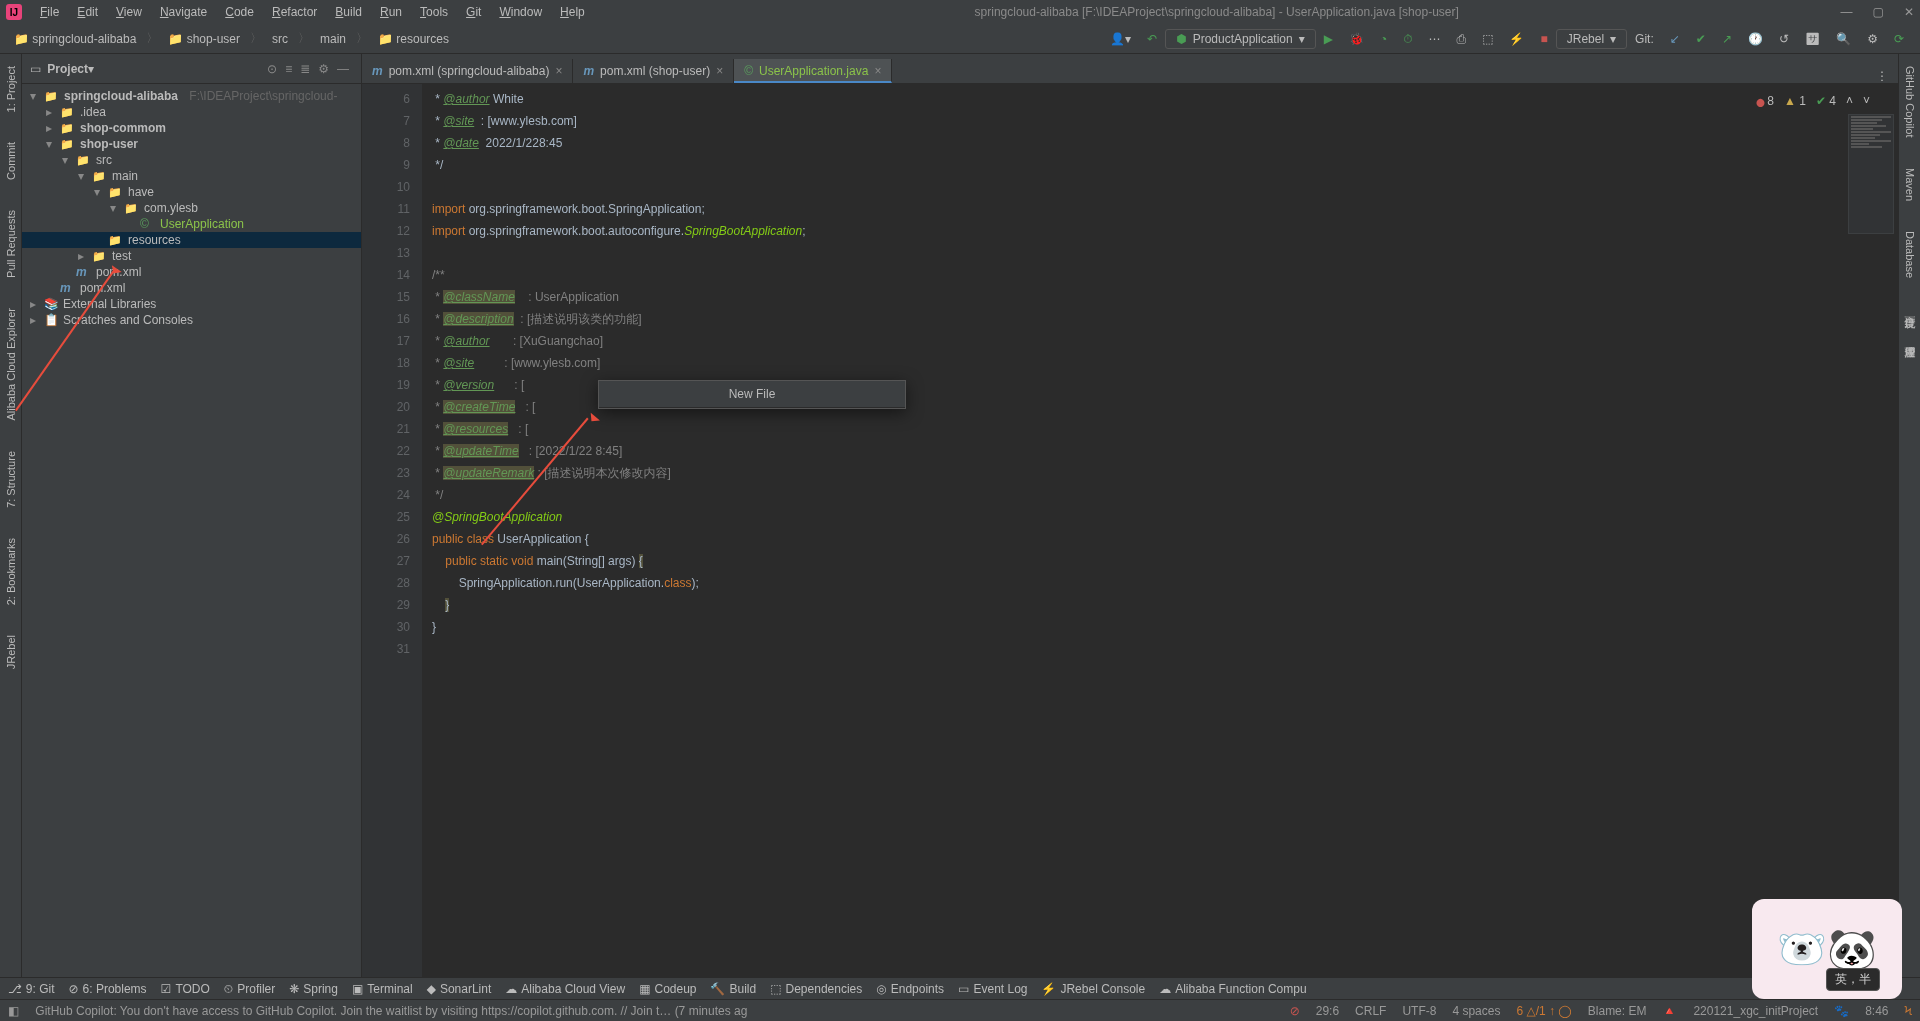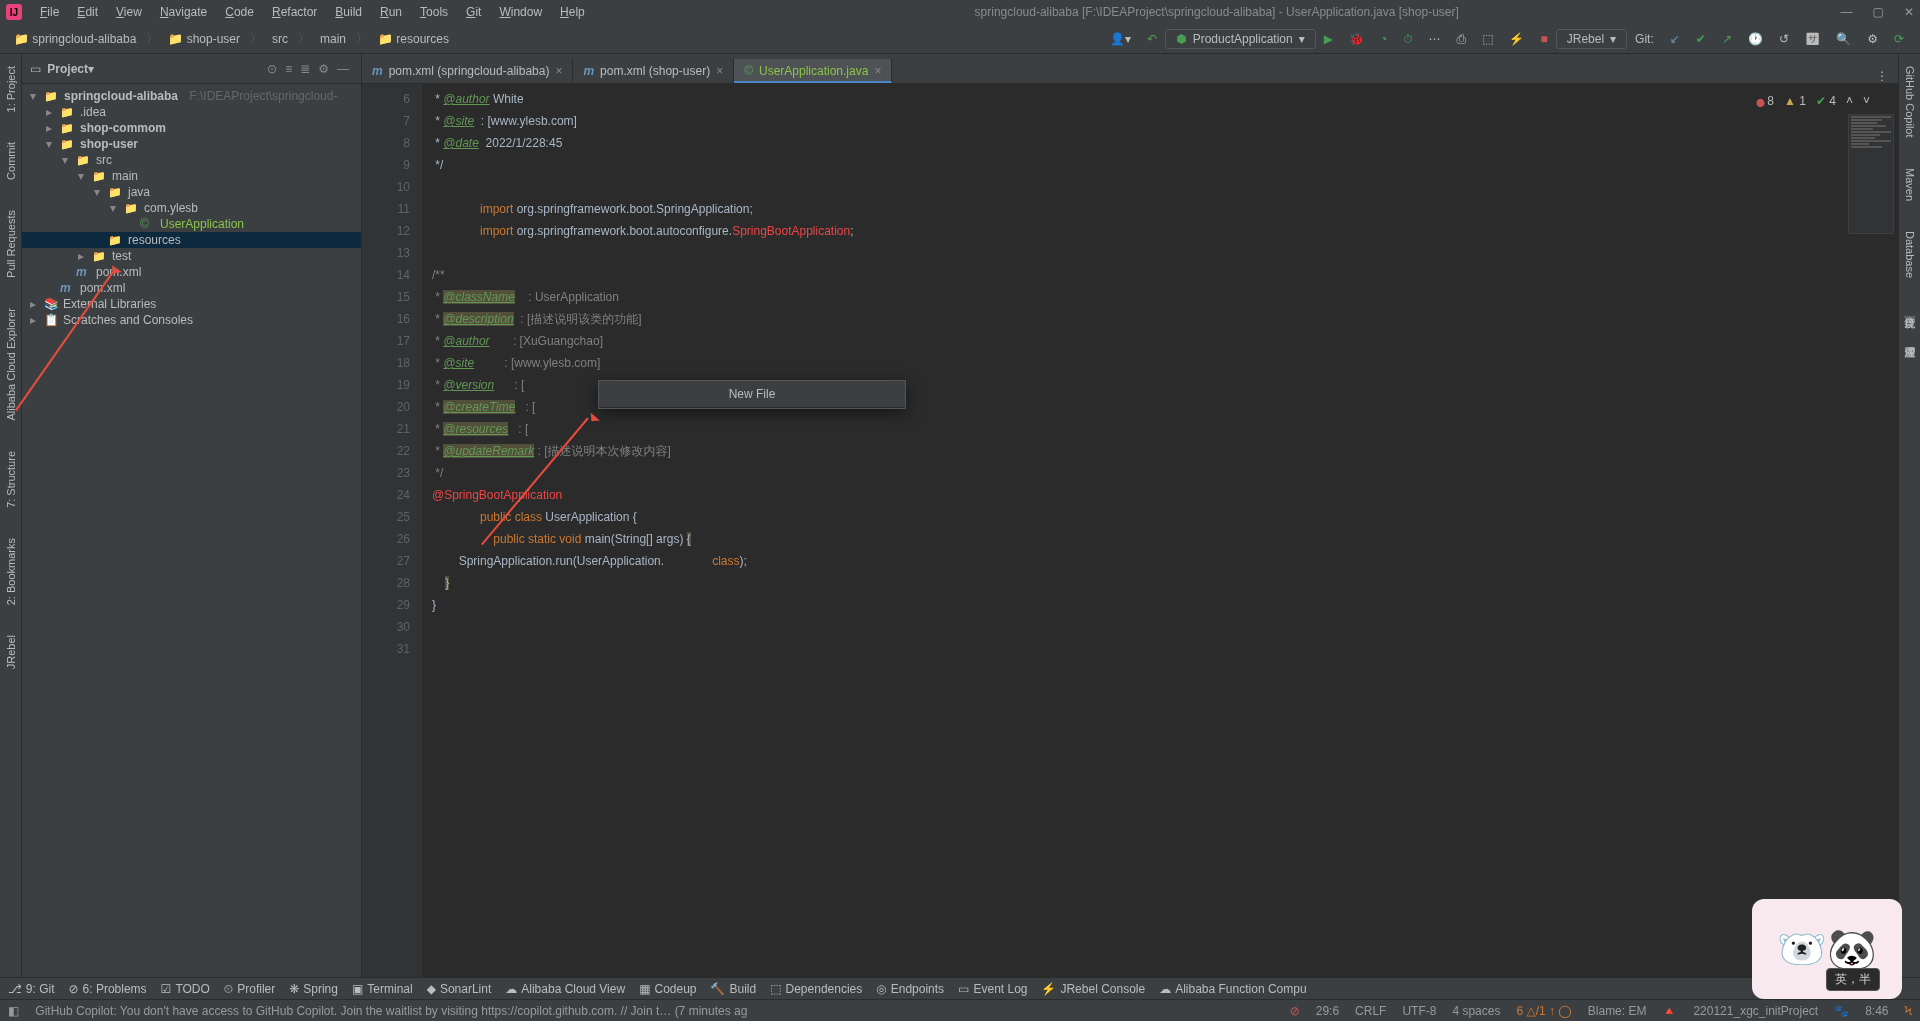--- a/index.html
+++ b/index.html
@@ -58,22 +58,22 @@
 .tab.active { background:#4e5254; border-bottom:2px solid #4a88c7; padding-bottom:3px;margin-top:33px; }
 .tab .close { color:#888; }
 .tabmore { margin-left:auto; padding:0 10px; }
 .editor { flex:1; display:flex; font-family:"JetBrains Mono",Consolas,monospace; font-size:14px; line-height:22px; position:relative; }
 .gutter { width:60px; background:#313335; text-align:right; color:#606366; padding:4px 12px 4px 0; }
 .gutter div { height:22px; }
 .code { flex:1; padding:4px 0 4px 10px; color:#a9b7c6; position:relative; }
 .code .line { height:22px; white-space:pre; }
 .c-cmt { color:#808080; }
 .c-tag { color:#629755; font-style:italic; text-decoration:underline; }
-.c-kw { color:#cc7832;margin-left:48px; }
-.c-ann { color:#ef4444; }
+.c-kw { color:#cc7832; }
+.c-ann { color:#84cc16;font-style:italic; }
 .c-em { background:#52503a; }
 .c-it { }
 
 
 .rightstrip { width:22px; background:#3c3f41; border-left:1px solid #2b2b2b; display:flex; flex-direction:column; align-items:center; padding-top:6px; gap:18px; }
 .rightstrip .vtab { writing-mode:vertical-rl; padding:6px 2px; cursor:pointer; font-size:11px; }
 
 
 .insp { position:absolute; top:6px; right:28px; display:flex; gap:10px; font-size:11px; }
 .insp .warn::before{content:"▲ ";color:#c9a84d;}
@@ -223,21 +223,21 @@
           <span>src</span>
         </div>
       <div class="node" style="padding-left:56px">
           <span class="arrow">▾</span>
           <span class="ficon folder"></span>
           <span>main</span>
         </div>
       <div class="node" style="padding-left:72px">
           <span class="arrow">▾</span>
           <span class="ficon folder" style="color:#4a88c7"></span>
-          <span>java</span>
+          <span>have</span>
         </div>
       <div class="node" style="padding-left:88px">
           <span class="arrow">▾</span>
           <span class="ficon folder"></span>
           <span>com.ylesb</span>
         </div>
       <div class="node" style="padding-left:104px">
           <span class="arrow"></span>
           <span class="ficon jcls"></span>
           <span style="color:#8bc34a">UserApplication</span>
@@ -333,20 +333,21 @@
           <div class="line"><span class="c-kw">import</span> org.springframework.boot.autoconfigure.<span class="c-ann">SpringBootApplication</span>;</div>
           <div class="line"></div>
           <div class="line"><span class="c-cmt">/**</span></div>
           <div class="line"><span class="c-cmt"> * </span><span class="c-tag c-em">@className</span><span class="c-cmt">    : UserApplication</span></div>
           <div class="line"><span class="c-cmt"> * </span><span class="c-tag c-em">@description</span><span class="c-cmt">  : [描述说明该类的功能]</span></div>
           <div class="line"><span class="c-cmt"> * </span><span class="c-tag">@author</span><span class="c-cmt">       : [XuGuangchao]</span></div>
           <div class="line"><span class="c-cmt"> * </span><span class="c-tag">@site</span><span class="c-cmt">         : [www.ylesb.com]</span></div>
           <div class="line"><span class="c-cmt"> * </span><span class="c-tag">@version</span><span class="c-cmt">      : [</span></div>
           <div class="line"><span class="c-cmt"> * </span><span class="c-tag c-em">@createTime</span><span class="c-cmt">   : [</span></div>
           <div class="line"><span class="c-cmt"> * </span><span class="c-tag c-em">@resources</span><span class="c-cmt">   : [</span></div>
+          <div class="line"><span class="c-cmt"> * </span><span class="c-tag c-em">@updateTime</span><span class="c-cmt">   : [2022/1/22 8:45]</span></div>
           <div class="line"><span class="c-cmt"> * </span><span class="c-tag c-em">@updateRemark</span><span class="c-cmt"> : [描述说明本次修改内容]</span></div>
           <div class="line"><span class="c-cmt"> */</span></div>
           <div class="line"><span class="c-ann">@SpringBootApplication</span></div>
           <div class="line"><span class="c-kw">public class</span> UserApplication {</div>
           <div class="line">    <span class="c-kw">public static void</span> main(String[] args) <span class="c-em">{</span></div>
           <div class="line">        SpringApplication.<span class="c-it">run</span>(UserApplication.<span class="c-kw">class</span>);</div>
           <div class="line">    <span class="c-em">}</span></div>
           <div class="line">}</div>
           <div class="line"></div>
         </div>

